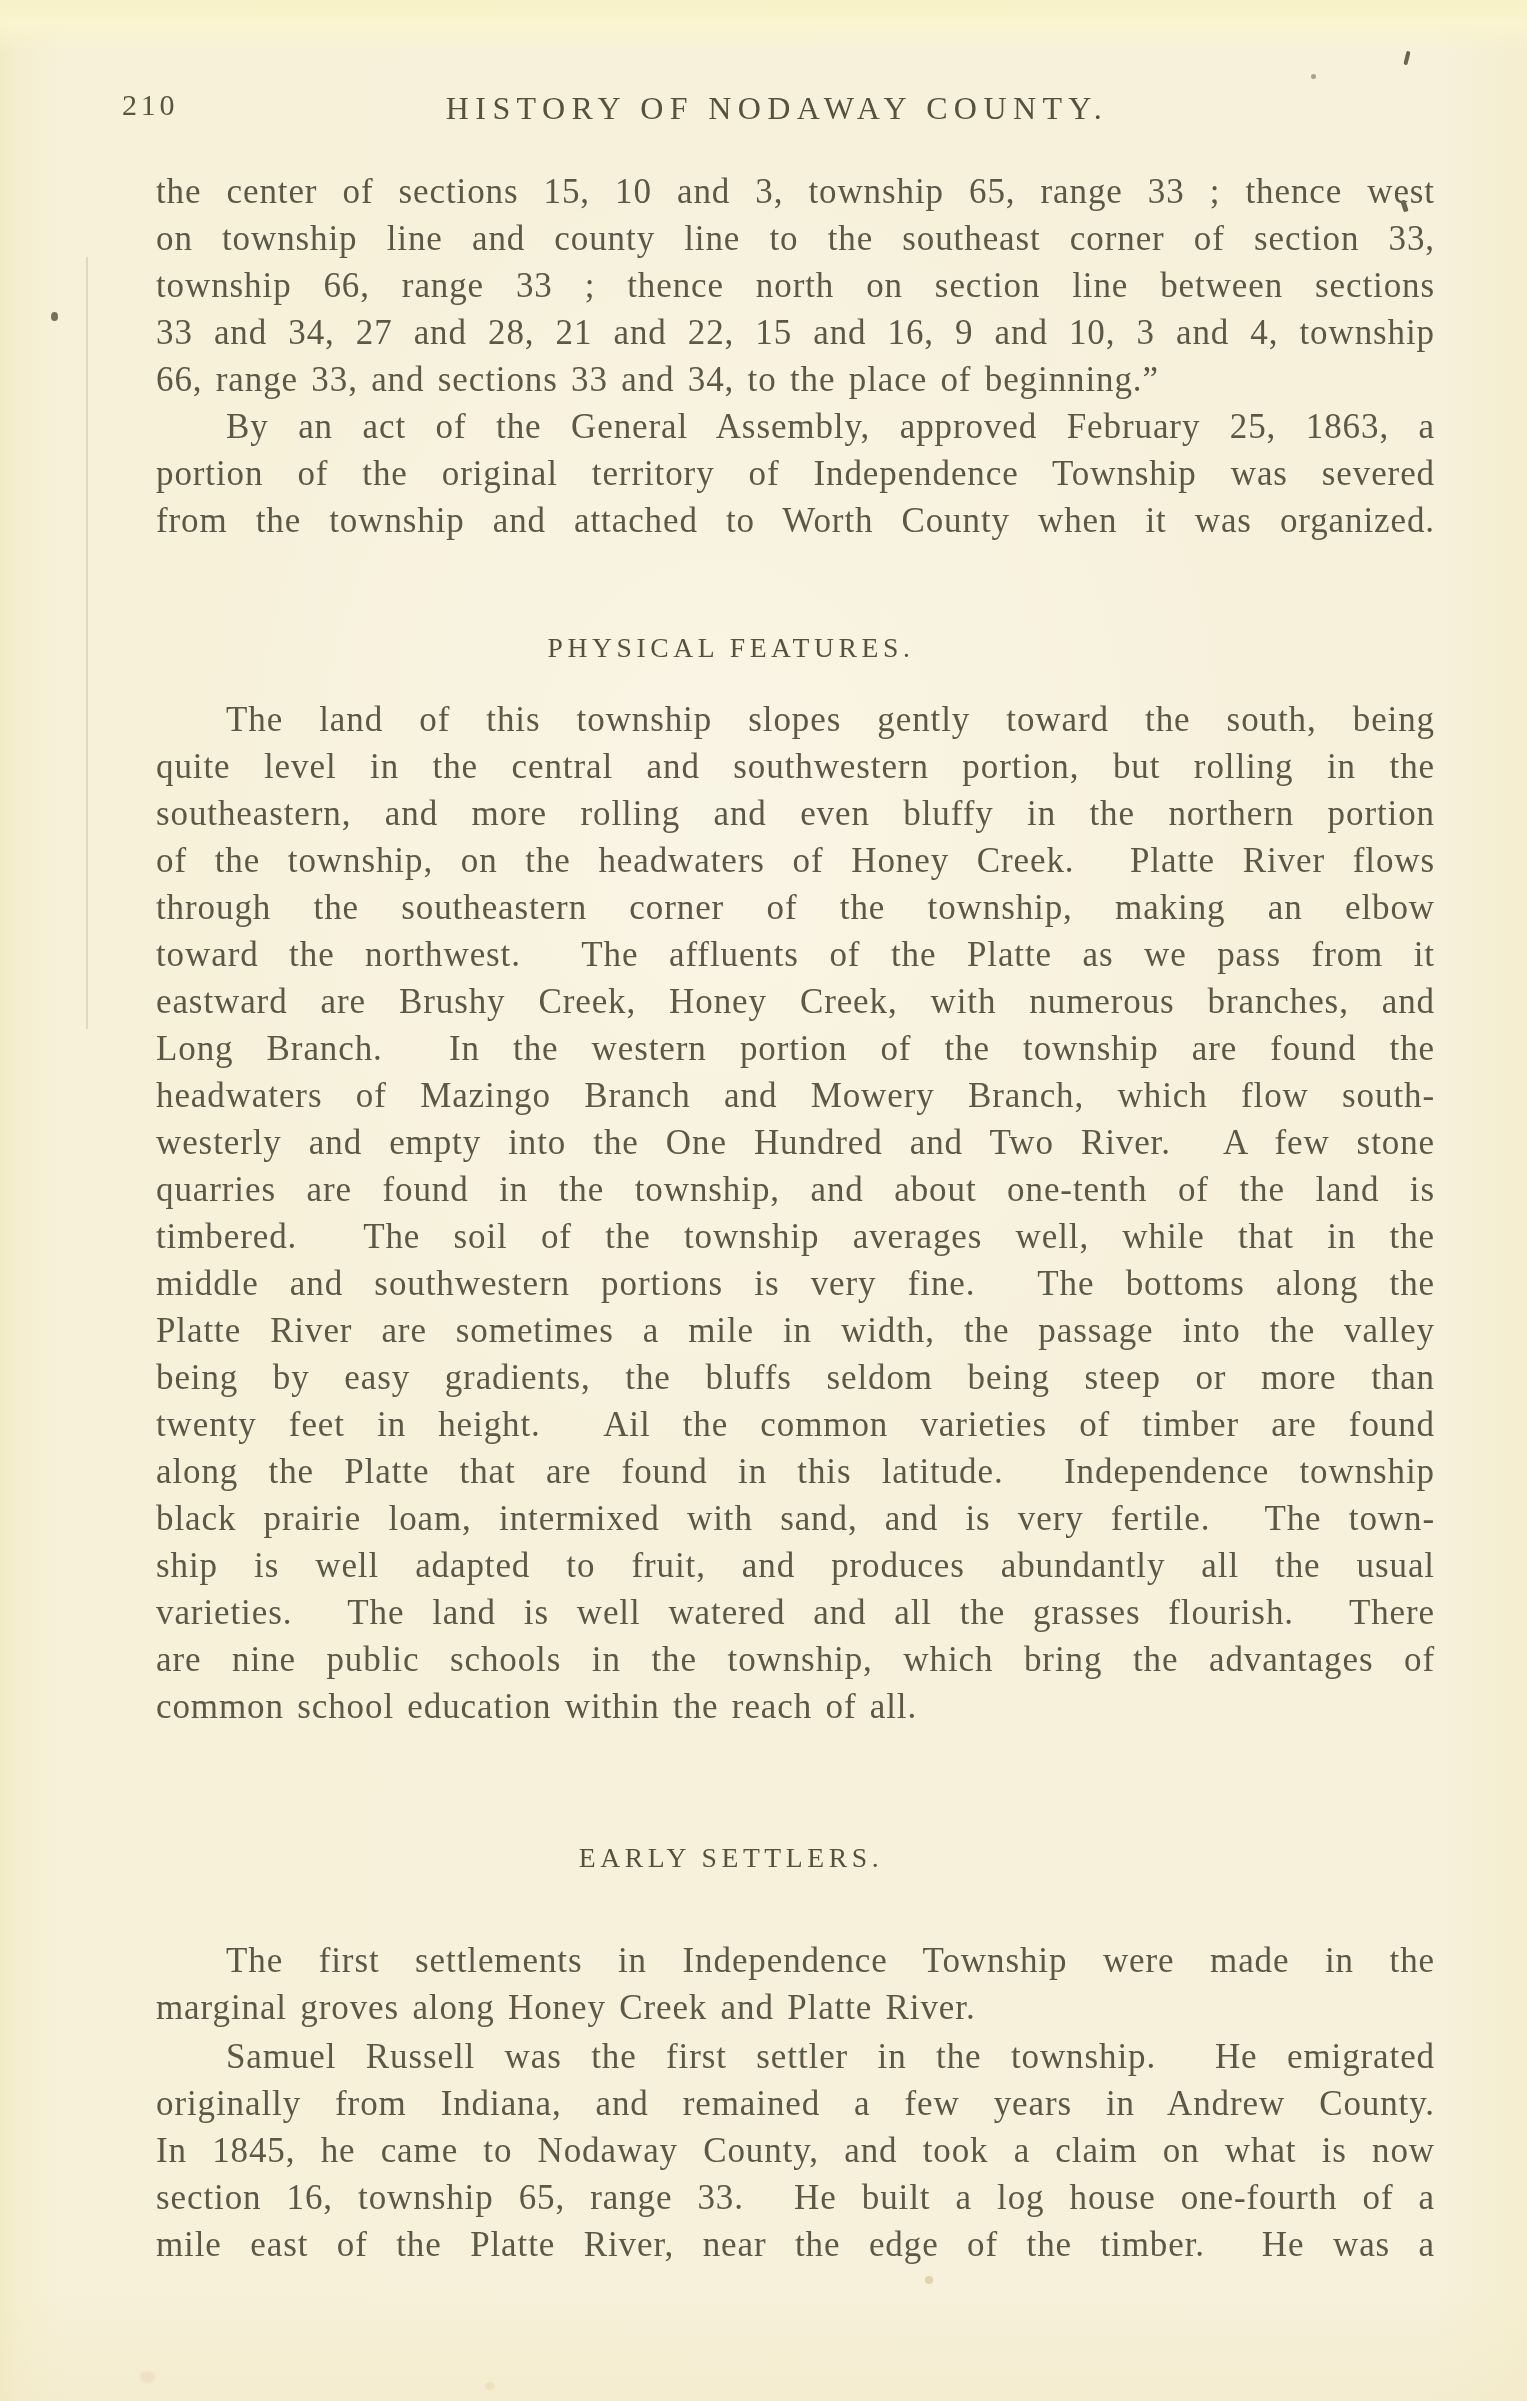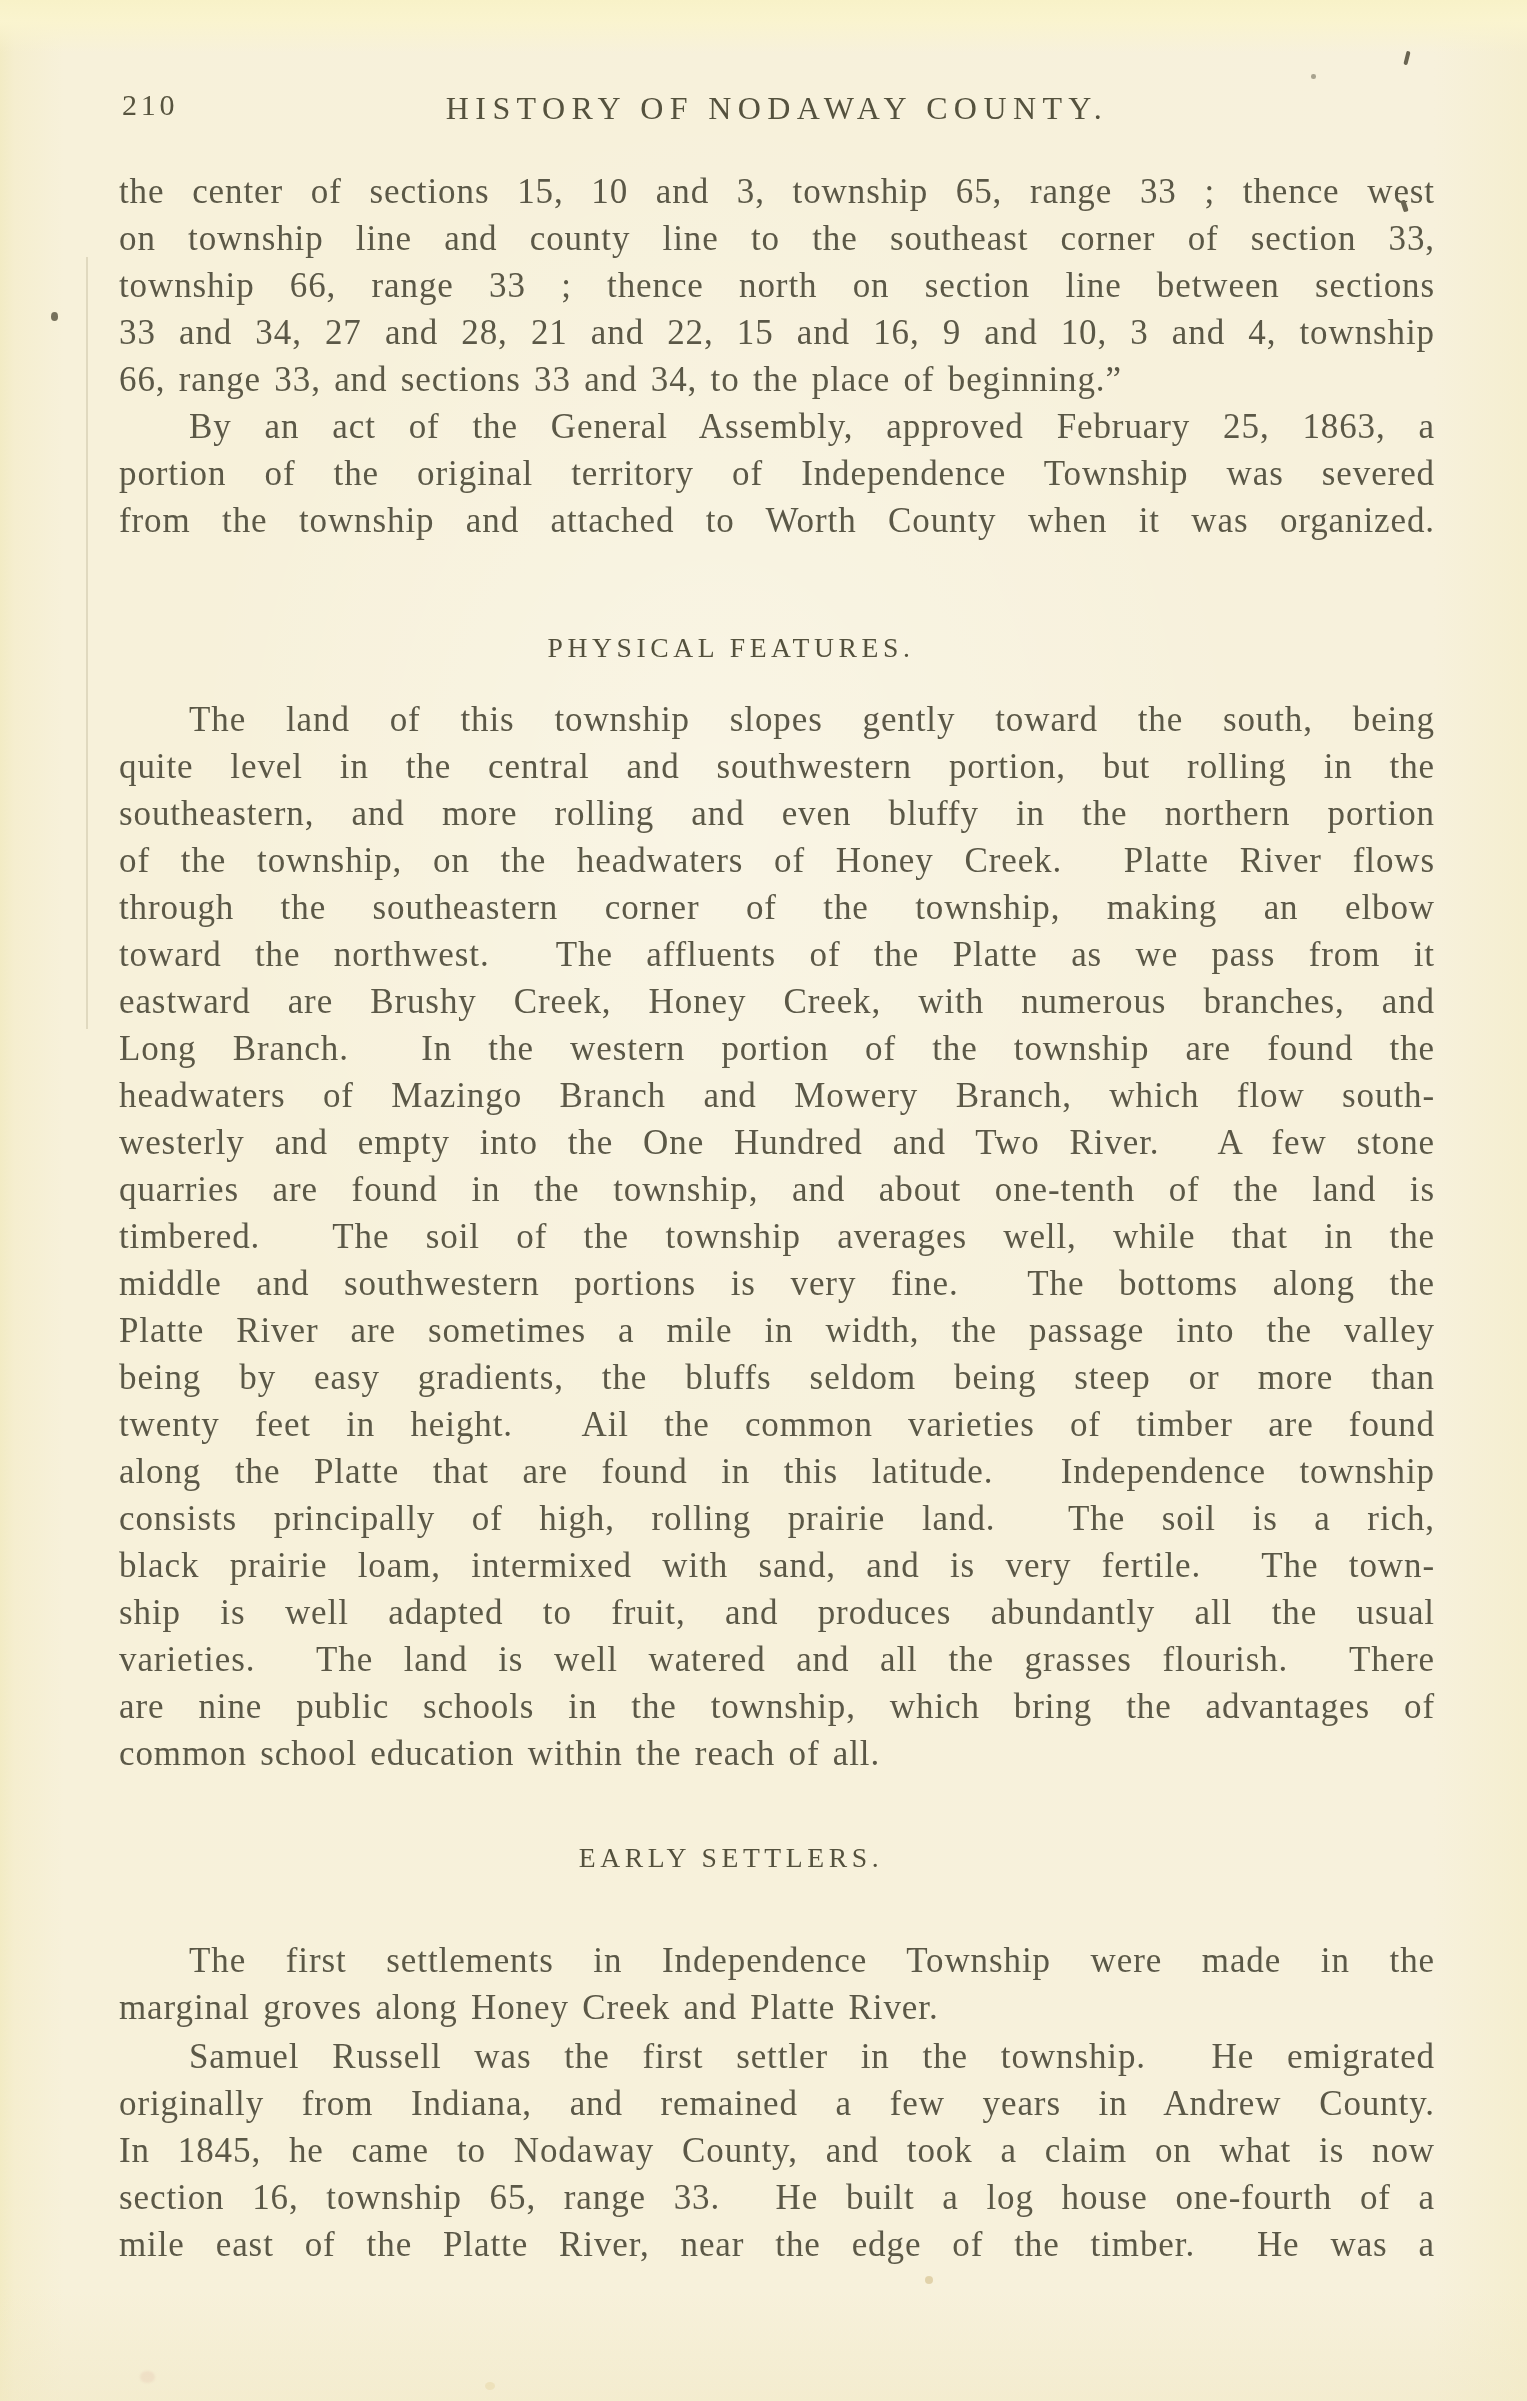--- a/index.html
+++ b/index.html
@@ -37,21 +37,21 @@
     white-space:nowrap;
   }
 
   .para {
     position:absolute; left:119px; width:1316px;
     font-size:35px; line-height:47px;
     letter-spacing:0.9px; word-spacing:3.7px;
   }
   .para .line {
     text-align:justify; text-align-last:justify;
-    white-space:pre-wrap; height:47px; overflow:visible;
+    white-space:pre-wrap; height:47px; overflow:visible;margin-left:37px;
   }
   .para .line.ragged { text-align-last:left; }
   .para.indent .line:first-child { text-indent:70px; }
 
   .sect-heading {
     position:absolute; left:119px; width:1316px;
     text-align:center; font-size:27.6px; letter-spacing:4.6px; color:#54513d;
     transform:translateX(-46px);
     white-space:nowrap;
   }
@@ -114,21 +114,20 @@
       <div class="line">Long Branch.  In the western portion of the township are found the</div>
       <div class="line">headwaters of Mazingo Branch and Mowery Branch, which flow south-</div>
       <div class="line">westerly and empty into the One Hundred and Two River.  A few stone</div>
       <div class="line">quarries are found in the township, and about one-tenth of the land is</div>
       <div class="line">timbered.  The soil of the township averages well, while that in the</div>
       <div class="line">middle and southwestern portions is very fine.  The bottoms along the</div>
       <div class="line">Platte River are sometimes a mile in width, the passage into the valley</div>
       <div class="line">being by easy gradients, the bluffs seldom being steep or more than</div>
       <div class="line">twenty feet in height.  Ail the common varieties of timber are found</div>
       <div class="line">along the Platte that are found in this latitude.  Independence township</div>
-      <div class="line">consists principally of high, rolling prairie land.  The soil is a rich,</div>
       <div class="line">black prairie loam, intermixed with sand, and is very fertile.  The town-</div>
       <div class="line">ship is well adapted to fruit, and produces abundantly all the usual</div>
       <div class="line">varieties.  The land is well watered and all the grasses flourish.  There</div>
       <div class="line">are nine public schools in the township, which bring the advantages of</div>
       <div class="line ragged">common school education within the reach of all.</div>
     </div>
 
   <div class="sect-heading" id="h2">EARLY SETTLERS.</div>
 
   <div class="para indent" id="p4">

